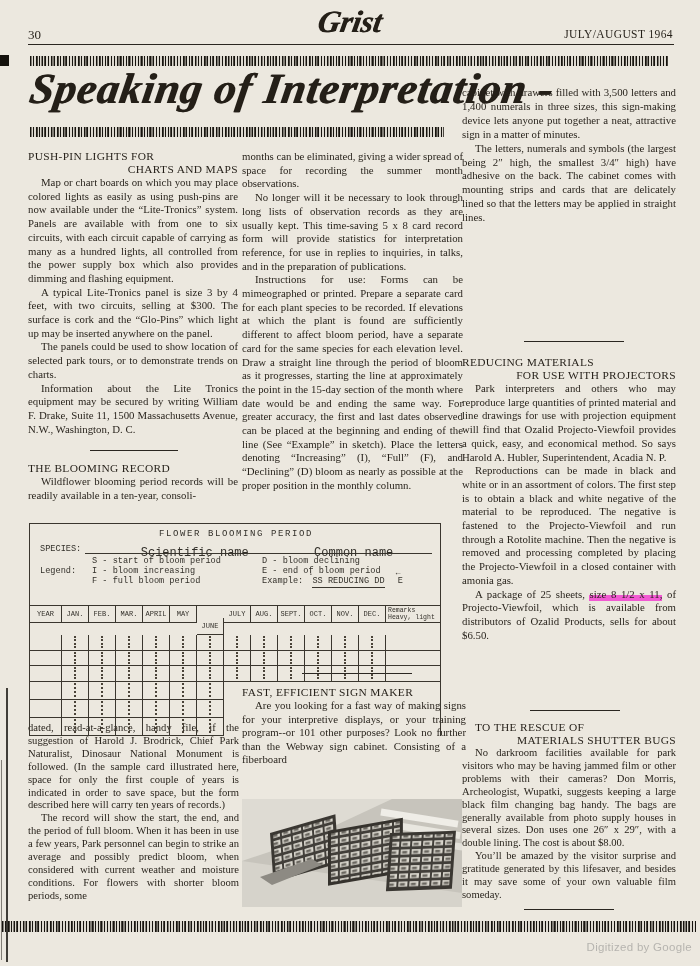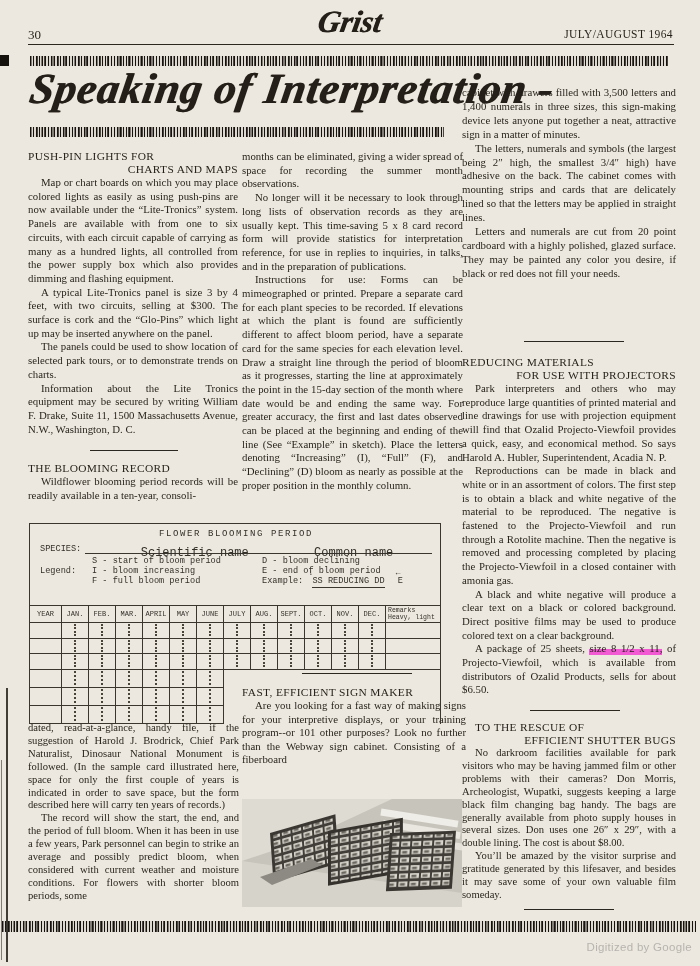--- a/index.html
+++ b/index.html
@@ -163,37 +163,35 @@
         <rect x="0" y="0" width="66" height="58" fill="#3a3732"></rect>
         <rect x="3" y="3" width="60" height="52" fill="url(#cells)"></rect>
       </g>
       <polygon points="18,78 70,60 80,66 30,86" fill="#8d8a83"></polygon>
     </svg>
   </div>
 
   <div class="c" style="left:462px;top:86px;width:214px;line-height:13.9px;">
     <p class="noind">cabinet with drawers filled with 3,500 letters and 1,400 numerals in three sizes, this sign-making device lets anyone put together a neat, attractive sign in a matter of minutes.</p>
     <p>The letters, numerals and symbols (the largest being 2″ high, the smallest 3/4″ high) have adhesive on the back. The cabinet comes with mounting strips and cards that are delicately lined so that the letters may be applied in straight lines.</p>
-    <p>Letters and numerals are cut from 20 point cardboard with a highly polished, glazed surface. They may be painted any color you desire, if black or red does not fill your needs.</p>
   </div>
 
   <div class="c" style="left:462px;top:341px;width:214px;">
     <div class="shortrule" style="width:100px;margin-left:62px;"></div>
     <h3 class="art-h" style="margin-top:14px;">REDUCING MATERIALS</h3>
     <h3 class="art-h rt">FOR USE WITH PROJECTORS</h3>
     <p class="after-h">Park interpreters and others who may reproduce large quantities of printed material and line drawings for use with projection equipment will find that Ozalid Projecto-Viewfoil provides a quick, easy, and economical method. So says Harold A. Hubler, Superintendent, Acadia N. P.</p>
     <p>Reproductions can be made in black and white or in an assortment of colors. The first step is to obtain a black and white negative of the material to be reproduced. The negative is fastened to the Projecto-Viewfoil and run through a Rotolite machine. Then the negative is removed and processing completed by placing the Projecto-Viewfoil in a closed container with amonia gas.</p>
-    <p>A black and white negative will produce a clear text on a black or colored background. Direct positive films may be used to produce colored text on a clear background.</p>
     <p><span>A package of 25 sheets, </span><span class="hl" style="background-image: linear-gradient(rgb(241, 90, 210), rgb(241, 90, 210)); background-repeat: no-repeat; background-size: 100% 6px; background-position: 0px 100%;">size 8 1/2 x 11,</span><span> of Projecto-Viewfoil, which is available from distributors of Ozalid Products, sells for about $6.50.</span></p>
   </div>
 
   <div class="c tight" style="left:462px;top:710px;width:214px;">
     <div class="shortrule" style="width:90px;margin-left:68px;"></div>
     <h3 class="art-h" style="margin-top:10px;margin-left:13px;">TO THE RESCUE OF</h3>
-    <h3 class="art-h rt">EFFICIENT SHUTTER BUGS</h3>
+    <h3 class="art-h rt">MATERIALS SHUTTER BUGS</h3>
     <p class="after-h">No darkroom facilities available for park visitors who may be having jammed film or other problems with their cameras? Don Morris, Archeologist, Wupatki, suggests keeping a large black film changing bag handy. The bags are generally available from photo supply houses in several sizes. Don uses one 26″ x 29″, with a double lining. The cost is about $8.00.</p>
     <p>You’ll be amazed by the visitor surprise and gratitude generated by this lifesaver, and besides it may save some of your own valuable film someday.</p>
     <div class="shortrule" style="width:90px;margin:7px auto 0;"></div>
   </div>
 
   <div class="form-wrap">
     <div class="form-head">
       <div class="f-title">FLOWER BLOOMING PERIOD</div>
       <div class="f-row">
         <span class="f-label">SPECIES:</span>
@@ -233,21 +231,21 @@
           </div>
           <div class="tcell" style="width: 27px;">
             <span>MAR.</span>
           </div>
           <div class="tcell" style="width: 27px; align-items: center;">
             <span>APRIL</span>
           </div>
           <div class="tcell" style="width: 27px;">
             <span>MAY</span>
           </div>
-          <div class="tcell" style="width: 27px;">
+          <div class="tcell" style="width: 27px; margin-top: 12px;">
             <span>JUNE</span>
           </div>
           <div class="tcell" style="width: 27px;">
             <span>JULY</span>
           </div>
           <div class="tcell" style="width: 27px;">
             <span>AUG.</span>
           </div>
           <div class="tcell" style="width: 27px; font-family: Liberation Mono, monospace;">
             <span>SEPT.</span>

